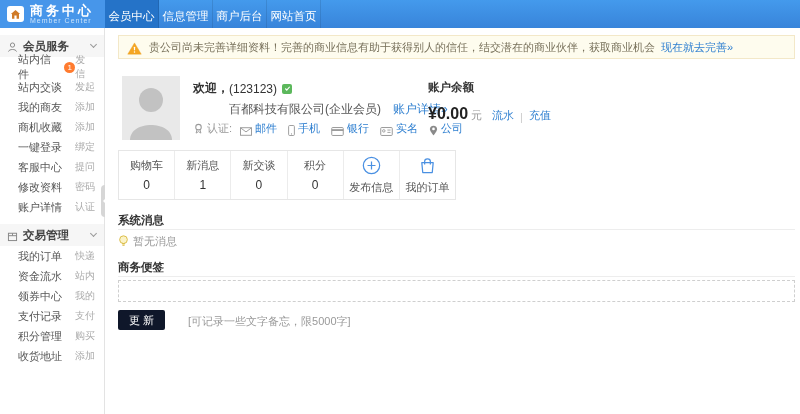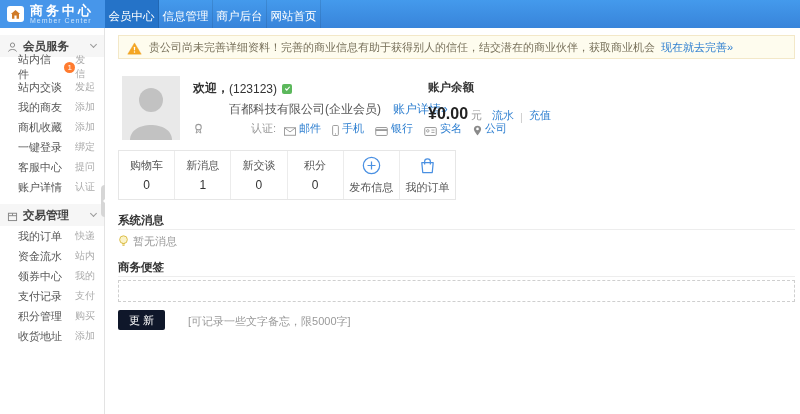--- a/index.html
+++ b/index.html
@@ -53,21 +53,21 @@
 
   .avatar { position:absolute; left:17px; top:48px; width:58px; height:64px; background:#E9E9E9; overflow:hidden; }
 
   .welcome { position:absolute; left:88px; top:52px; font-size:12px; color:#333; display:flex; align-items:center; }
   .welcome b { font-weight:bold; }
   .vbadge { width:10px; height:10px; background:#5CB85C; border-radius:2px; margin-left:5px;
             display:flex; align-items:center; justify-content:center; }
   .company-line { position:absolute; left:88px; top:73px; font-size:12px; color:#555;margin-left:36px; }
   .company-line a { color:#2E7FD0; text-decoration:none; margin-left:12px; cursor:pointer; }
   .cert-row { position:absolute; left:88px; top:93px; display:flex; align-items:center; font-size:11px; }
-  .cert-label { color:#999; display:flex; align-items:center; margin-right:8px;gap:44px; }
+  .cert-label { color:#999; display:flex; align-items:center; margin-right:8px; }
   .cert-label svg { margin-right:3px; }
   .cert-item { display:flex; align-items:flex-end; color:#2E7FD0; margin-right:11px; cursor:pointer; }
   .cert-item svg { margin-right:3px; }
 
   .balance { position:absolute; left:323px; top:52px; }
   .balance-title { font-size:11.5px; font-weight:bold; color:#333; }
   .balance-row { margin-top:10px; display:flex; align-items:flex-end; font-size:11px; }
   .balance-amt { font-size:16px; font-weight:bold; color:#222; }
   .balance-unit { color:#999; margin-left:3px; margin-right:10px; }
   .balance-row a { color:#2E7FD0; text-decoration:none; cursor:pointer; }
@@ -151,20 +151,24 @@
     </div>
     <div class="side-item">
       <span>一键登录</span>
       <span class="action">绑定</span>
     </div>
     <div class="side-item">
       <span>客服中心</span>
       <span class="action">提问</span>
     </div>
     <div class="side-item">
+      <span>修改资料</span>
+      <span class="action">密码</span>
+    </div>
+    <div class="side-item">
       <span>账户详情</span>
       <span class="action">认证</span>
     </div>
 
     <div class="group-header">
       <span class="gicon">
         <svg width="13" height="13" viewBox="0 0 16 16">
             <rect x="3" y="4" width="10" height="9" fill="none" stroke="#888" stroke-width="1.2"></rect>
             <path d="M3 7 H13 M8 7 V4" fill="none" stroke="#888" stroke-width="1.2"></path>
           </svg>

